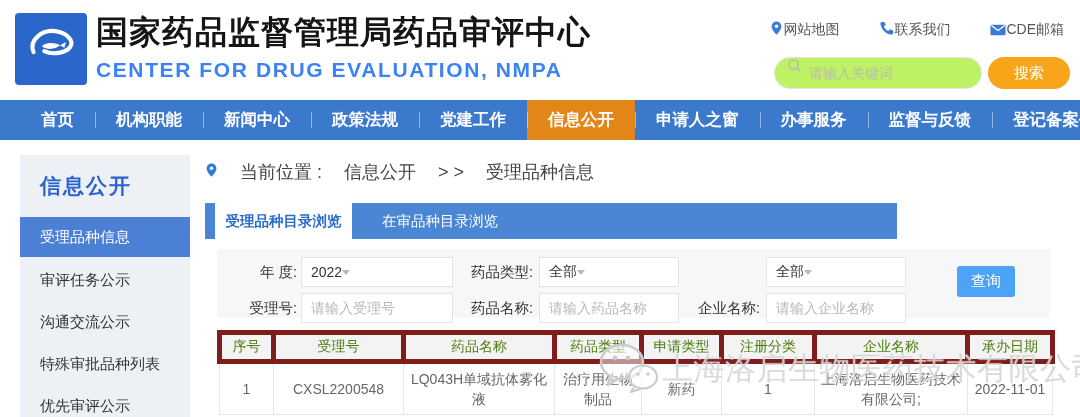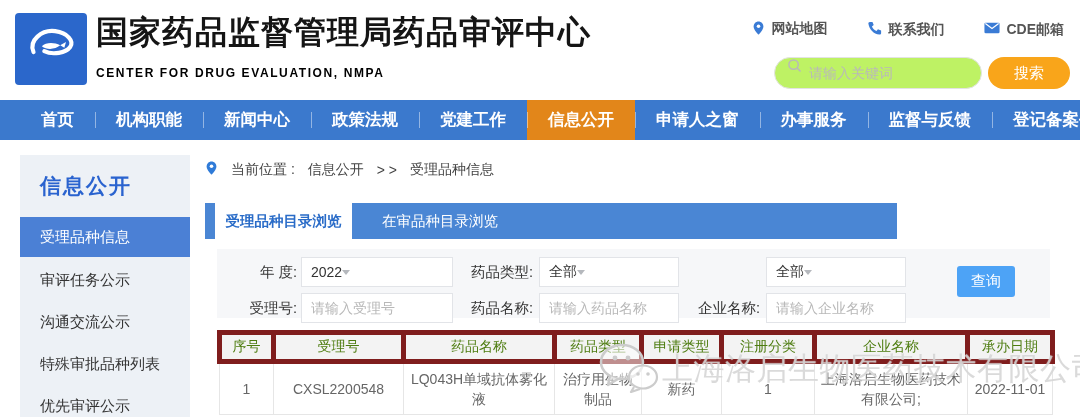--- a/index.html
+++ b/index.html
@@ -6,24 +6,24 @@
   html,body { width:1080px; height:417px; overflow:hidden; background:#fff;
               font-family:"Liberation Sans","DejaVu Sans",sans-serif; }
   body { position:relative; }
 
   
   .header { position:absolute; left:0; top:0; width:1080px; height:100px; background:#fff; }
   .logo { position:absolute; left:15px; top:13px; width:72px; height:72px; background:#2b67cb;
           border-radius:4px; display:flex; align-items:center; justify-content:center; }
   .title-block { position:absolute; left:96px; top:12px; }
   .site-title { font-size:32px; font-weight:bold; color:#151515; letter-spacing:1px; line-height:1.3; }
-  .site-subtitle { font-size:12px; font-weight:bold; color:#000000; letter-spacing:1.6px; margin-top:12px; }
+  .site-subtitle { font-size:21px; font-weight:bold; color:#3b82f6; letter-spacing:1.6px; margin-top:4px; }
 
   .top-links { position:absolute; top:20px; right:16px; display:flex; gap:40px; align-items:center; }
-  .top-link { display:flex; align-items:flex-start; gap:6px; font-size:14px; color:#555; cursor:pointer;font-weight:bold; }
+  .top-link { display:flex; align-items:flex-end; font-size:14px; color:#555; cursor:pointer; }
 
   .search-row { position:absolute; top:57px; right:10px; display:flex; align-items:center; gap:6px; }
   .search-box { width:208px; height:32px; border:1px solid #e3e3e3; border-radius:16px;
                 display:flex; padding:0 12px; gap:7px; background:#bef264; }
   .search-box input { border:none; outline:none; font-size:14px; color:#333; width:150px; background:transparent;
                       font-family:inherit; }
   .search-box input::placeholder { color:#b9b9b9; }
   .search-btn { width:82px; height:32px; border:none; border-radius:16px; background:#f9a51a;
                 color:#fff; font-size:15px; cursor:pointer; font-family:inherit; }
 
@@ -38,22 +38,22 @@
 
   
   .sidebar { position:absolute; left:20px; top:155px; width:170px; height:262px; background:#edf1f6; }
   .sidebar-title { padding:17px 0 0 20px; font-size:21px; font-weight:bold; color:#2a63cf; letter-spacing:2px; }
   .side-menu { margin-top:17px; }
   .side-item { height:42px; display:flex; align-items:center; padding-left:20px;
                font-size:15px; color:#333; cursor:pointer; }
   .side-item.active { height:40px; background:#4b80d5; color:#fff; margin-bottom:2px; }
 
   
-  .breadcrumb { position:absolute; left:205px; top:160px; display:flex; align-items:center; gap:13px;
-                font-size:14px; color:#444; }
+  .breadcrumb { position:absolute; left:205px; top:160px; display:flex; align-items:center; gap:22px;
+                font-size:18px; color:#444; }
   .breadcrumb .crumb-link { cursor:pointer; }
 
   
   .tabbar { position:absolute; left:205px; top:203px; width:692px; height:36px; background:#4a86d4;
             display:flex; align-items:stretch; }
   .tab { display:flex; align-items:center; justify-content:center; font-size:14.5px; cursor:pointer; }
   .tab.active { margin-left:10px; width:137px; background:#fff; color:#2a6cc8; font-weight:bold; }
   .tab.inactive { color:#fff; padding:0 30px; }
 
   

